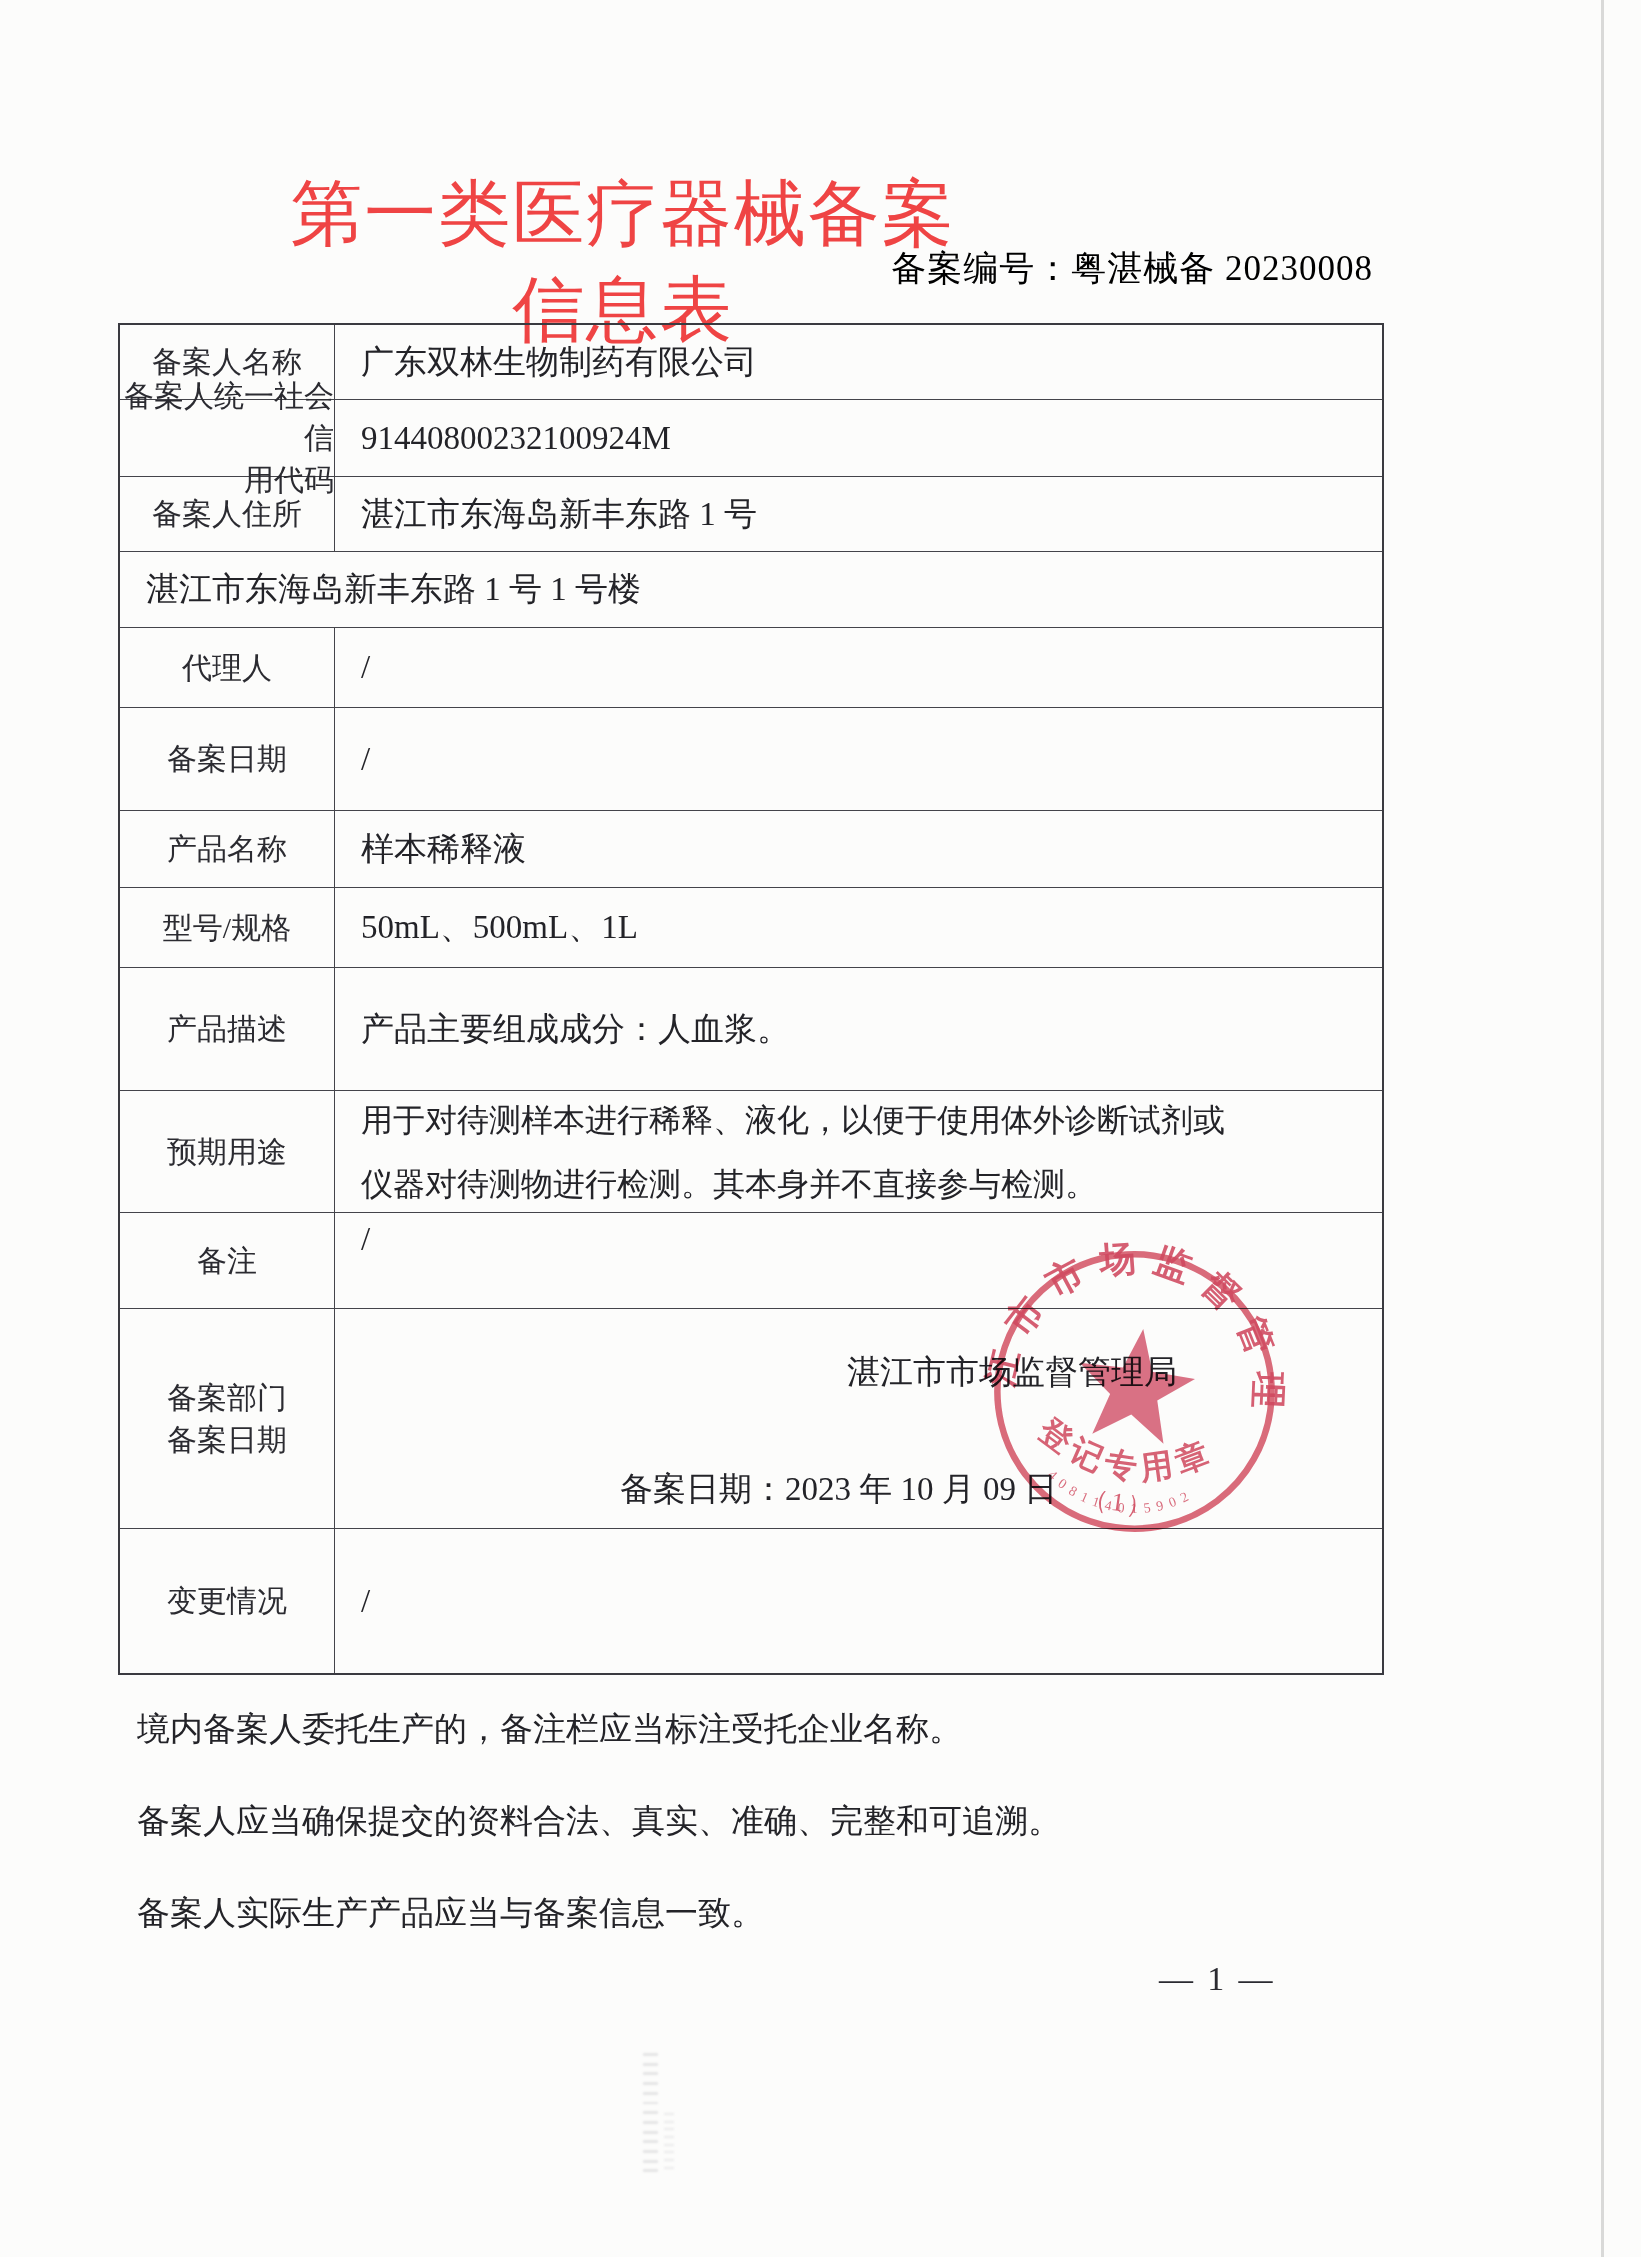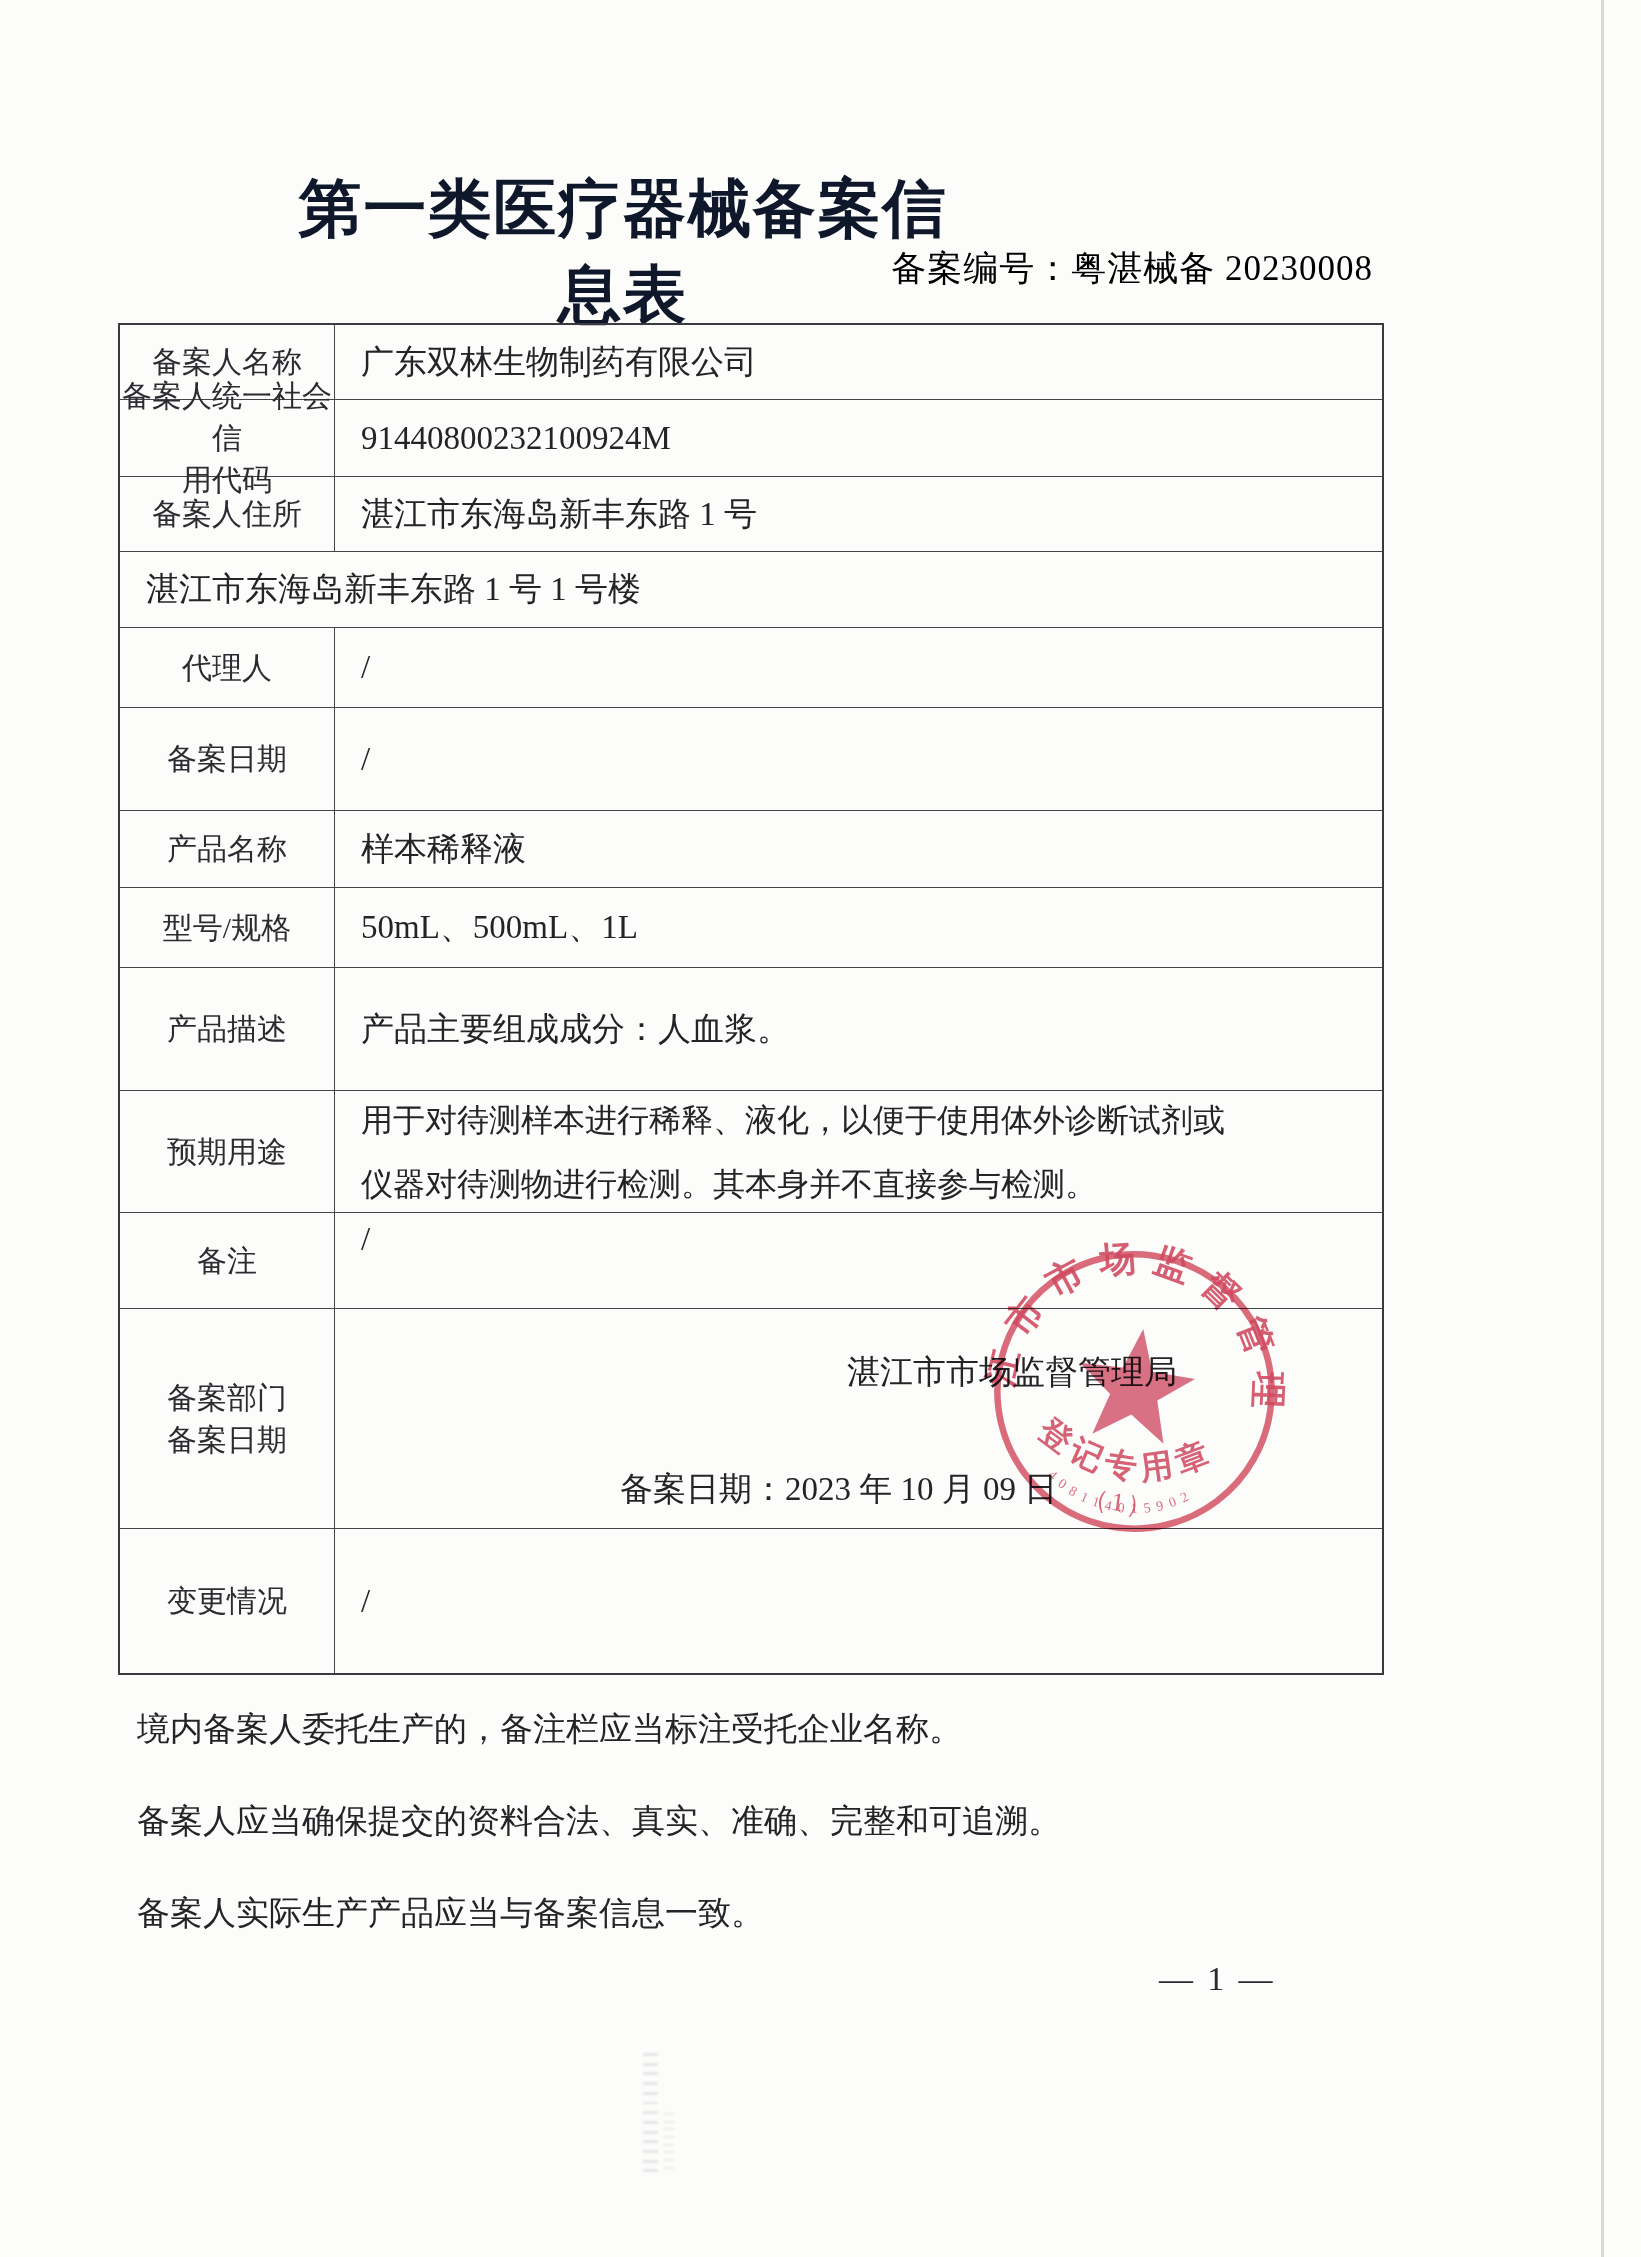--- a/index.html
+++ b/index.html
@@ -11,39 +11,39 @@
     font-family:"Liberation Serif","DejaVu Serif",serif;
     color:#26262b;
   }
   .scan-edge{
     position:absolute;top:0;bottom:0;left:1601px;width:2.9px;
     background:#cfcfcf;opacity:.8;
   }
   .doc-title{
     position:absolute;left:280px;top:166px;width:686px;
     text-align:center;
-    font-size:63px;font-weight:700;letter-spacing:1.9px;
-    color:#0f172a;
+    font-size:72px;font-weight:400;letter-spacing:1.9px;
+    color:#ef4444;
   }
   .reg-line{
     position:absolute;top:245px;right:268px;
     font-size:35px;letter-spacing:1px;color:#000000;
   }
   .doc-table{
     position:absolute;left:118px;top:323px;width:1266px;
     border:2.9px solid #3a3a40;
     box-sizing:border-box;
   }
   .tr{display:flex;box-sizing:border-box;border-top:1.9px solid #44444a;}
   .tr:first-child{border-top:none;}
   .th{
     width:215px;flex:0 0 215px;
     border-right:1.9px solid #44444a;
     display:flex;align-items:center;justify-content:center;
-    text-align:center;
+    text-align:right;
     font-size:30px;line-height:1.4;
     white-space:pre-line;
     color:#2b2b31;
     box-sizing:border-box;
   }
   .td{
     flex:1;display:flex;align-items:center;
     padding-left:26px;
     font-size:33px;color:#232328;
     white-space:pre-line;

